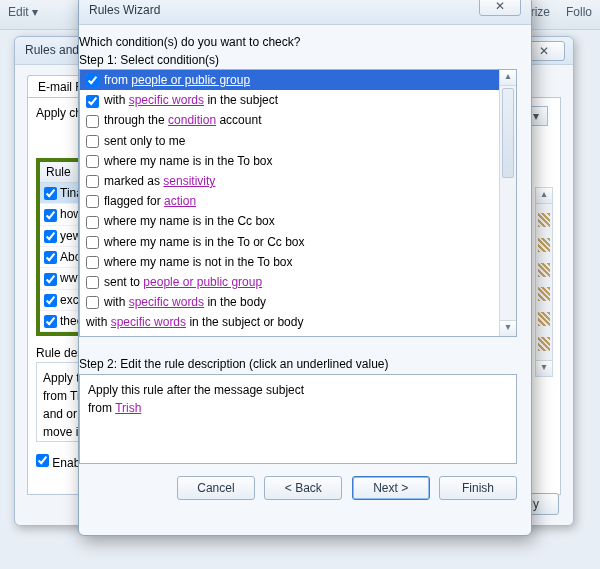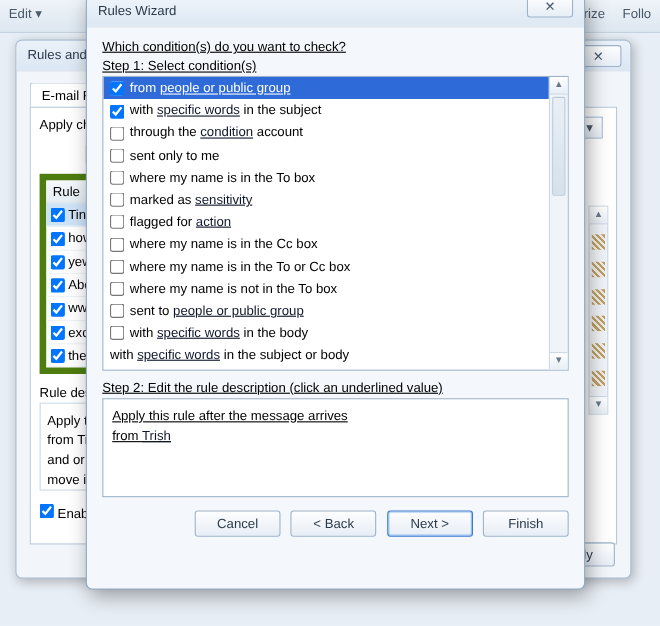--- a/index.html
+++ b/index.html
@@ -12,21 +12,21 @@
 
 
 .dlg-back { position: absolute; top: 36px; left: 14px; width: 560px; height: 490px; background: #f2f6fb; border: 1px solid #a9bdd4; border-radius: 6px; box-shadow: 2px 3px 10px rgba(0,0,0,.25); }
 .dlg-back .titlebar { height: 28px; background: linear-gradient(#eaf1f9,#dbe7f3); border-bottom:1px solid #c5d3e0; border-radius:6px 6px 0 0; padding: 6px 10px; color:#2a3a4a; }
 .dlg-back .close-x { position:absolute; top:4px; right:8px; width:42px; height:20px; border:1px solid #9fb4ca; border-radius:3px; background:linear-gradient(#fdfdfe,#e7eef6); text-align:center; line-height:18px; color:#4a5a6a; cursor:default;}
 .dlg-back .body { padding: 10px 12px; }
 .tab { display:inline-block; padding:4px 10px; background:#fff; border:1px solid #b9c9da; border-bottom:none; border-radius:3px 3px 0 0; margin-bottom:-1px;}
 .dlg-back .panel { border:1px solid #b9c9da; background:#fff; padding:8px; height: 398px; position:relative;}
 .dropdown-stub { position:absolute; right:12px; top:8px; width:24px; height:20px; border:1px solid #a9bdd4; background:linear-gradient(#fff,#e9eff6); text-align:center; line-height:18px; color:#4a5a6a;}
 .newrule-btn { display:inline-block; border:1px solid #b79a4a; background:linear-gradient(#fff7e0,#f3deae); padding:2px 6px; border-radius:2px; color:#5a4a1a;margin-left:42px;}
-.rulelist { margin-top:8px; border:6px solid #4d7c0f; width: 62px; overflow:hidden;}
+.rulelist { margin-top:8px; border:4px solid #4d7c0f; width: 62px; overflow:hidden;}
 .rulelist .hdr { background:linear-gradient(#f5f8fc,#e6edf5); border-bottom:1px solid #cdd9e5; padding:3px 6px;}
 .rulelist .row { padding:3px 4px; white-space:nowrap; border-bottom:1px solid #eef2f7;}
 .rulelist .row.sel { background:#cfe3f7;}
 .rulelist input[type=checkbox]{ vertical-align:middle; margin-right:3px;}
 .desc-area { margin-top:10px; }
 .desc-area .dbox { border:1px solid #cdd9e5; background:#fff; padding:6px; margin-top:2px; width:62px; overflow:hidden; line-height:1.5; white-space:nowrap; height:80px;}
 .enable-row { margin-top:12px; }
 .dlg-back .btnrow { position:absolute; bottom:10px; right:14px;}
 .winbtn { display:inline-block; min-width:70px; text-align:center; padding:3px 12px; border:1px solid #9fb4ca; border-radius:3px; background:linear-gradient(#fdfdfe,#e7eef6); margin-left:6px; color:#2a3a4a; cursor:default;}
 
@@ -34,37 +34,37 @@
 .side-scroll { position:absolute; top:150px; right:20px; width:18px; height:190px; background:#f0f3f7; border:1px solid #cdd9e5;}
 .side-scroll .arrow { height:16px; background:linear-gradient(#fff,#e7eef6); border-bottom:1px solid #cdd9e5; text-align:center; font-size:10px; color:#6a7a8a;}
 .side-scroll .arrow.bot { border-top:1px solid #cdd9e5; border-bottom:none; position:absolute; bottom:0; left:0; right:0;}
 .side-scroll .icons { position:absolute; top:20px; bottom:20px; left:2px; right:2px; display:flex; flex-direction:column; justify-content:space-around;}
 .side-scroll .ic { height:14px; background:repeating-linear-gradient(45deg,#c0a060,#c0a060 2px,#eee 2px,#eee 4px);}
 
 
 .dlg-front { position:absolute; top:-4px; left:78px; width:454px; height:540px; background:#f4f7fb; border:1px solid #8fa8c2; border-radius:6px; box-shadow: 3px 5px 18px rgba(0,0,0,.35);}
 .dlg-front .titlebar { height:28px; background:linear-gradient(#eef4fa,#dde8f3); border-bottom:1px solid #c5d3e0; border-radius:6px 6px 0 0; padding:6px 10px; color:#2a3a4a;}
 .dlg-front .close-x { position:absolute; top:-1px; right:10px; width:42px; height:20px; border:1px solid #9fb4ca; border-radius:3px; background:linear-gradient(#fdfdfe,#e7eef6); text-align:center; line-height:18px; color:#4a5a6a; cursor:default;}
-.dlg-front .body { padding:10px 14px 0 14px;text-decoration:underline; }
+.dlg-front .body { padding:10px 14px 0 0; }
 .cond-box { border:1px solid #9fb4ca; background:#fff; height:268px; overflow:hidden; position:relative; margin-top:2px;}
 .cond-box .inner { position:absolute; top:0; left:0; right:17px; bottom:0; overflow:hidden;}
 .cond-row { padding:2px 6px; white-space:nowrap; line-height:1.35;}
 .cond-row.sel { background:#2f6bd8; color:#fff;}
 .cond-row.sel .ul { color:#fff; text-decoration:underline;}
 .cond-row input[type=checkbox]{ vertical-align:middle; margin-right:5px;}
-.ul { color:#0f172a; text-decoration:underline;}
+.ul { color:#a21caf; text-decoration:underline;}
 .cond-scroll { position:absolute; top:0; right:0; bottom:0; width:17px; background:#f0f3f7; border-left:1px solid #cdd9e5;}
 .cond-scroll .arrow { height:16px; background:linear-gradient(#fff,#e7eef6); border-bottom:1px solid #cdd9e5; text-align:center; font-size:10px; color:#6a7a8a;}
 .cond-scroll .arrow.bot { border-top:1px solid #cdd9e5; border-bottom:none; position:absolute; bottom:0; left:0; right:0;}
 .cond-scroll .thumb { position:absolute; top:18px; left:2px; right:2px; height:90px; background:linear-gradient(#e9eff6,#d6e1ec); border:1px solid #b9c9da; border-radius:2px;}
 .step2-box { border:1px solid #9fb4ca; background:#fff; height:90px; margin-top:3px; padding:6px 8px; line-height:1.5;}
 .dlg-front .btnrow { text-align:right; padding:12px 14px 0 0;}
 .winbtn.default { border-color:#3a7ad0; box-shadow: inset 0 0 0 1px #8fbdf0;}
 .winbtn.front { min-width:78px; padding:4px 12px;}
-.step-label { margin-top:8px; }
+.step-label { margin-top:20px; }
 .prompt { margin-bottom:4px;}
 </style>
 </head>
 <body>
 
 <div class="app-bg">
   <span class="item">Edit ▾</span>
   <span class="item right">Follo</span>
   <span class="item right">ategorize</span>
 </div>
@@ -147,21 +147,21 @@
           <div class="cond-row">with <span class="ul">specific words</span> in the subject or body</div>
         </div>
       <div class="cond-scroll">
         <div class="arrow">▴</div>
         <div class="thumb"></div>
         <div class="arrow bot">▾</div>
       </div>
     </div>
     <div class="step-label">Step 2: Edit the rule description (click an underlined value)</div>
     <div class="step2-box">
-      <div>Apply this rule after the message arrives</div>
+      <div>Apply this rule after the message subject</div>
       <div><span>from </span><span class="ul">Trish</span></div>
     </div>
   </div>
   <div class="btnrow">
     <span class="winbtn front">Cancel</span>
     <span class="winbtn front">&lt; Back</span>
     <span class="winbtn front default">Next &gt;</span>
     <span class="winbtn front">Finish</span>
   </div>
 </div>

